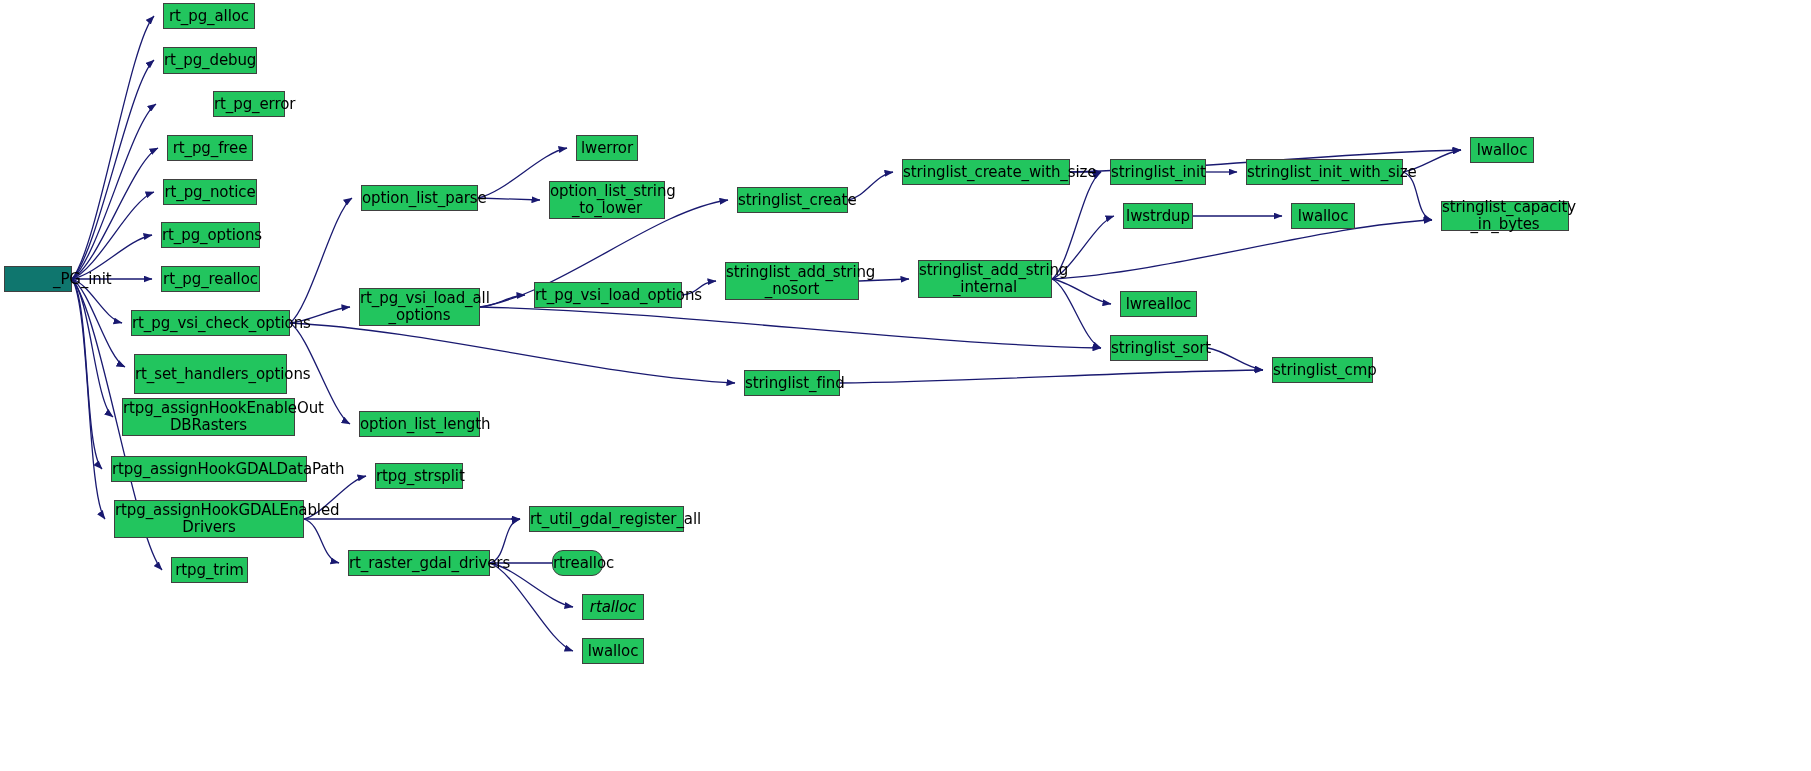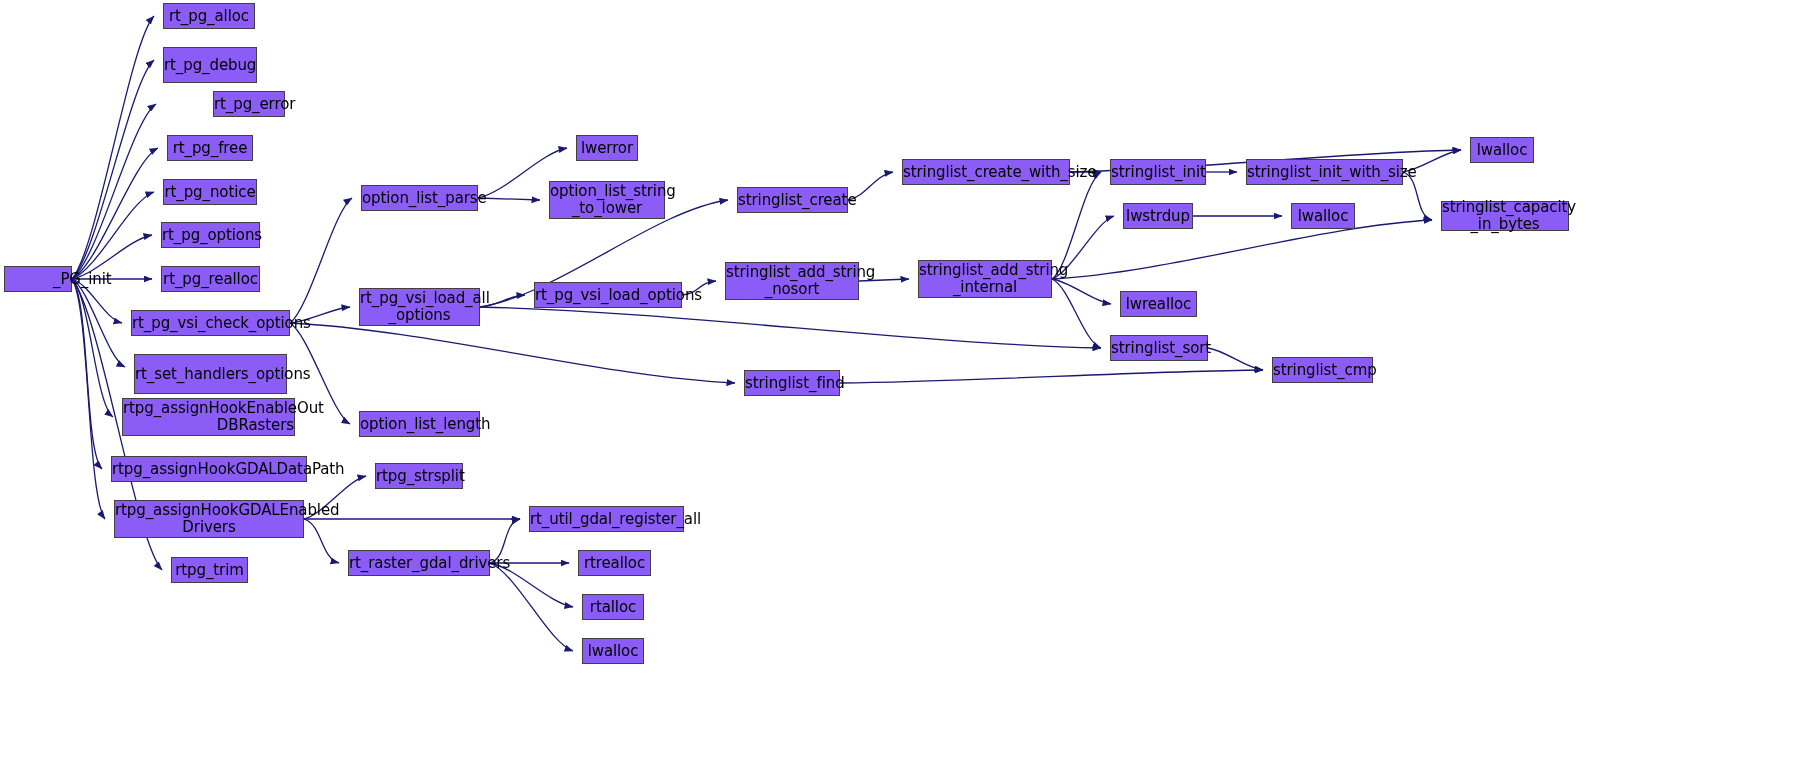--- a/index.html
+++ b/index.html
@@ -20,33 +20,33 @@
     left: 0;
     top: 0;
     width: 1811px;
     height: 771px;
     pointer-events: none;
   }
   .node {
     position: absolute;
     box-sizing: border-box;
     border: 1px solid #404040;
-    background: #8b5cf6;
+    background: #22c55e;
     color: #000000;
     font-size: 15px;
     line-height: 17px;
     display: flex;
     align-items: center;
     justify-content: center;
     text-align: center;
     white-space: pre-line;
     letter-spacing: -0.1px;
   }
   .node.root {
-    background: #8b5cf6;
+    background: #0f766e;
     border: 1px solid #404040;
     padding-left: 48px;
   }
   .node-label {
     display: block;
     width: 100%;
     white-space: pre-line;
   }
 </style>
 </head>
@@ -103,47 +103,47 @@
         <path d="M304,519 C322,524.28 321,558.6 339,563" fill="none" stroke="#191970" stroke-width="1.3" marker-end="url(#arrow)"></path>
         <path d="M490,563 C508,557.72 502,523.4 520,519" fill="none" stroke="#191970" stroke-width="1.3" marker-end="url(#arrow)"></path>
         <path d="M490,563 L569,563" fill="none" stroke="#191970" stroke-width="1.3" marker-end="url(#arrow)"></path>
         <path d="M490,563 C516.56,568.28 548.1,602.6 573,607" fill="none" stroke="#191970" stroke-width="1.3" marker-end="url(#arrow)"></path>
         <path d="M490,563 C516.56,573.56 548.1,642.2 573,651" fill="none" stroke="#191970" stroke-width="1.3" marker-end="url(#arrow)"></path>
       </g>
   </svg>
   <div id="node-layer">
       <div class="node root" style="left: 4px; top: 266px; width: 68px; height: 26px;"><span class="node-label">_PG_init</span></div>
       <div class="node" style="left: 163px; top: 3px; width: 92px; height: 26px;"><span class="node-label">rt_pg_alloc</span></div>
-      <div class="node" style="left: 163px; top: 47px; width: 94px; height: 36px; text-align: right;"><span class="node-label">rt_pg_debug</span></div>
+      <div class="node" style="left: 163px; top: 47px; width: 94px; height: 27px; text-align: right;"><span class="node-label">rt_pg_debug</span></div>
       <div class="node" style="left: 165px; top: 91px; width: 72px; height: 26px; margin-left: 48px;"><span class="node-label">rt_pg_error</span></div>
       <div class="node" style="left: 167px; top: 135px; width: 86px; height: 26px;"><span class="node-label">rt_pg_free</span></div>
       <div class="node" style="left: 163px; top: 179px; width: 94px; height: 26px;"><span class="node-label">rt_pg_notice</span></div>
       <div class="node" style="left: 161px; top: 222px; width: 99px; height: 26px;"><span class="node-label">rt_pg_options</span></div>
       <div class="node" style="left: 161px; top: 266px; width: 99px; height: 26px;"><span class="node-label">rt_pg_realloc</span></div>
       <div class="node" style="left: 131px; top: 310px; width: 159px; height: 26px;"><span class="node-label">rt_pg_vsi_check_options</span></div>
       <div class="node" style="left: 134px; top: 354px; width: 153px; height: 40px;"><span class="node-label">rt_set_handlers_options</span></div>
-      <div class="node" style="left: 122px; top: 398px; width: 173px; height: 38px; text-align: right;"><span class="node-label">rtpg_assignHookEnableOut
+      <div class="node" style="left: 122px; top: 398px; width: 173px; height: 38px;"><span class="node-label">rtpg_assignHookEnableOut
 DBRasters</span></div>
       <div class="node" style="left: 111px; top: 456px; width: 196px; height: 26px;"><span class="node-label">rtpg_assignHookGDALDataPath</span></div>
       <div class="node" style="left: 114px; top: 500px; width: 190px; height: 38px;"><span class="node-label">rtpg_assignHookGDALEnabled
 Drivers</span></div>
       <div class="node" style="left: 171px; top: 557px; width: 77px; height: 26px;"><span class="node-label">rtpg_trim</span></div>
       <div class="node" style="left: 361px; top: 185px; width: 117px; height: 26px;"><span class="node-label">option_list_parse</span></div>
       <div class="node" style="left: 359px; top: 411px; width: 121px; height: 26px;"><span class="node-label">option_list_length</span></div>
       <div class="node" style="left: 359px; top: 288px; width: 121px; height: 38px; justify-content: flex-end;"><span class="node-label">rt_pg_vsi_load_all
 _options</span></div>
       <div class="node" style="left: 375px; top: 463px; width: 88px; height: 26px;"><span class="node-label">rtpg_strsplit</span></div>
       <div class="node" style="left: 348px; top: 550px; width: 142px; height: 26px;"><span class="node-label">rt_raster_gdal_drivers</span></div>
       <div class="node" style="left: 576px; top: 135px; width: 62px; height: 26px;"><span class="node-label">lwerror</span></div>
       <div class="node" style="left: 549px; top: 181px; width: 116px; height: 38px;"><span class="node-label">option_list_string
 _to_lower</span></div>
       <div class="node" style="left: 534px; top: 282px; width: 148px; height: 26px;"><span class="node-label">rt_pg_vsi_load_options</span></div>
       <div class="node" style="left: 529px; top: 506px; width: 155px; height: 26px;"><span class="node-label">rt_util_gdal_register_all</span></div>
-      <div class="node" style="left: 578px; top: 550px; width: 73px; height: 26px;"><span class="node-label">rtrealloc</span></div>
-      <div class="node" style="left: 582px; top: 594px; width: 62px; height: 26px;"><span class="node-label">rtalloc</span></div>
+      <div class="node" style="left: 552px; top: 550px; width: 51px; height: 26px; border-radius: 11px;"><span class="node-label">rtrealloc</span></div>
+      <div class="node" style="left: 582px; top: 594px; width: 62px; height: 26px; font-style: italic;"><span class="node-label">rtalloc</span></div>
       <div class="node" style="left: 582px; top: 638px; width: 62px; height: 26px;"><span class="node-label">lwalloc</span></div>
       <div class="node" style="left: 737px; top: 187px; width: 111px; height: 26px;"><span class="node-label">stringlist_create</span></div>
       <div class="node" style="left: 725px; top: 262px; width: 134px; height: 38px;"><span class="node-label">stringlist_add_string
 _nosort</span></div>
       <div class="node" style="left: 744px; top: 370px; width: 96px; height: 26px;"><span class="node-label">stringlist_find</span></div>
       <div class="node" style="left: 902px; top: 159px; width: 168px; height: 26px;"><span class="node-label">stringlist_create_with_size</span></div>
       <div class="node" style="left: 918px; top: 260px; width: 134px; height: 38px;"><span class="node-label">stringlist_add_string
 _internal</span></div>
       <div class="node" style="left: 1110px; top: 159px; width: 96px; height: 26px;"><span class="node-label">stringlist_init</span></div>
       <div class="node" style="left: 1123px; top: 203px; width: 70px; height: 26px; justify-content: flex-end;"><span class="node-label">lwstrdup</span></div>

